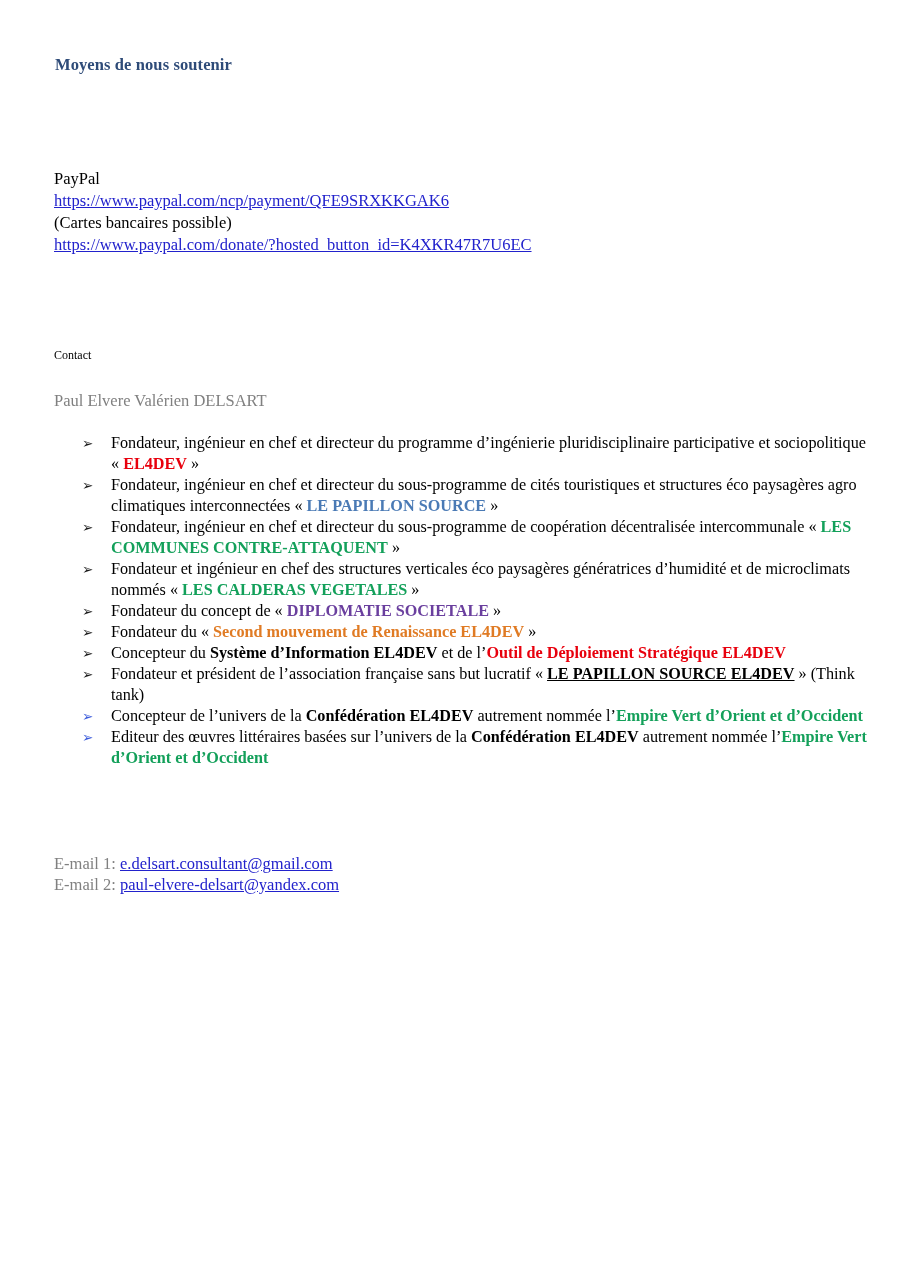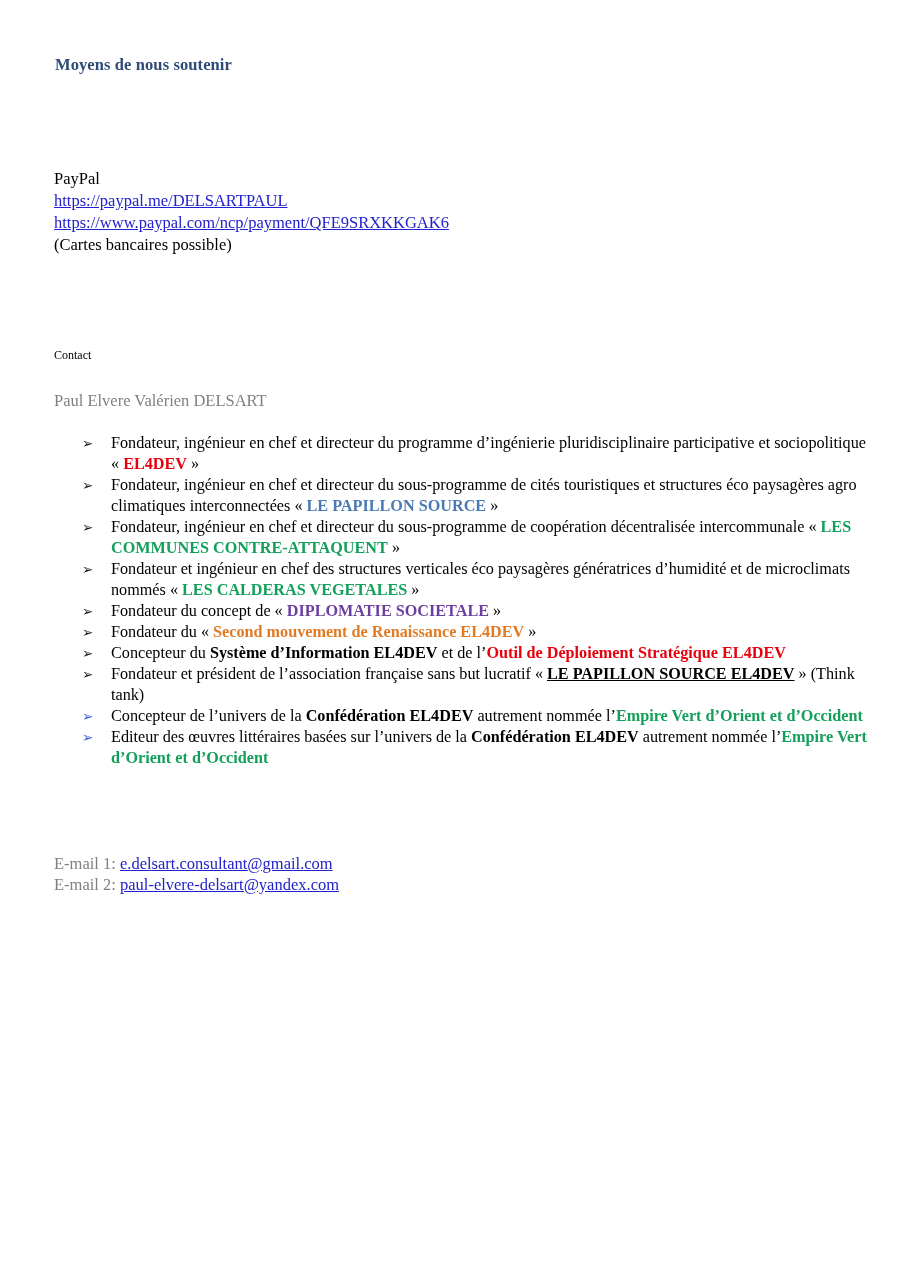--- a/index.html
+++ b/index.html
@@ -133,23 +133,23 @@
 </style>
 </head>
 <body>
 
 <div class="page">
 
   <div class="doc-title">Moyens de nous soutenir</div>
 
   <div class="paypal-block">
     <div class="plain link-line">PayPal</div>
-    <div class="link-line"><span class="link">https://paypal.me/DELSARTPAUL</span></div>
     <div class="link-line"><span class="link">https://www.paypal.com/ncp/payment/QFE9SRXKKGAK6</span></div>
     <div class="plain link-line">(Cartes bancaires possible)</div>
+    <div class="link-line"><span class="link">https://www.paypal.com/donate/?hosted_button_id=K4XKR47R7U6EC</span></div>
   </div>
 
   <div class="books-block">
   </div>
 
   <div class="contact-label">Contact</div>
   <div class="contact-name">Paul Elvere Valérien DELSART</div>
 
   <div class="bullets" id="bullet-list">
       <div class="bullet-row">

